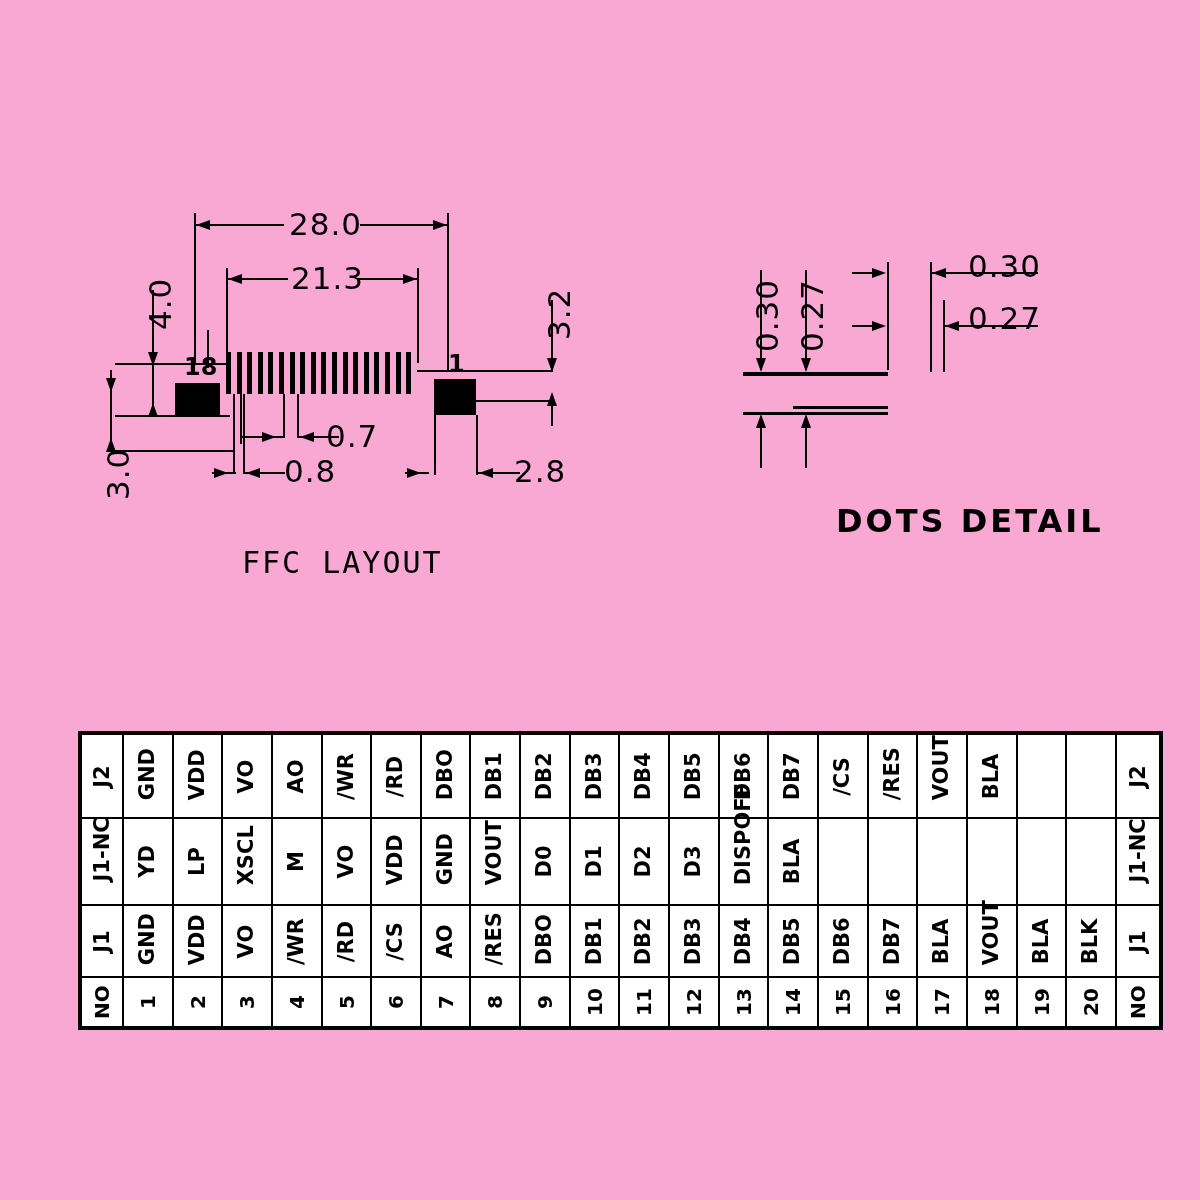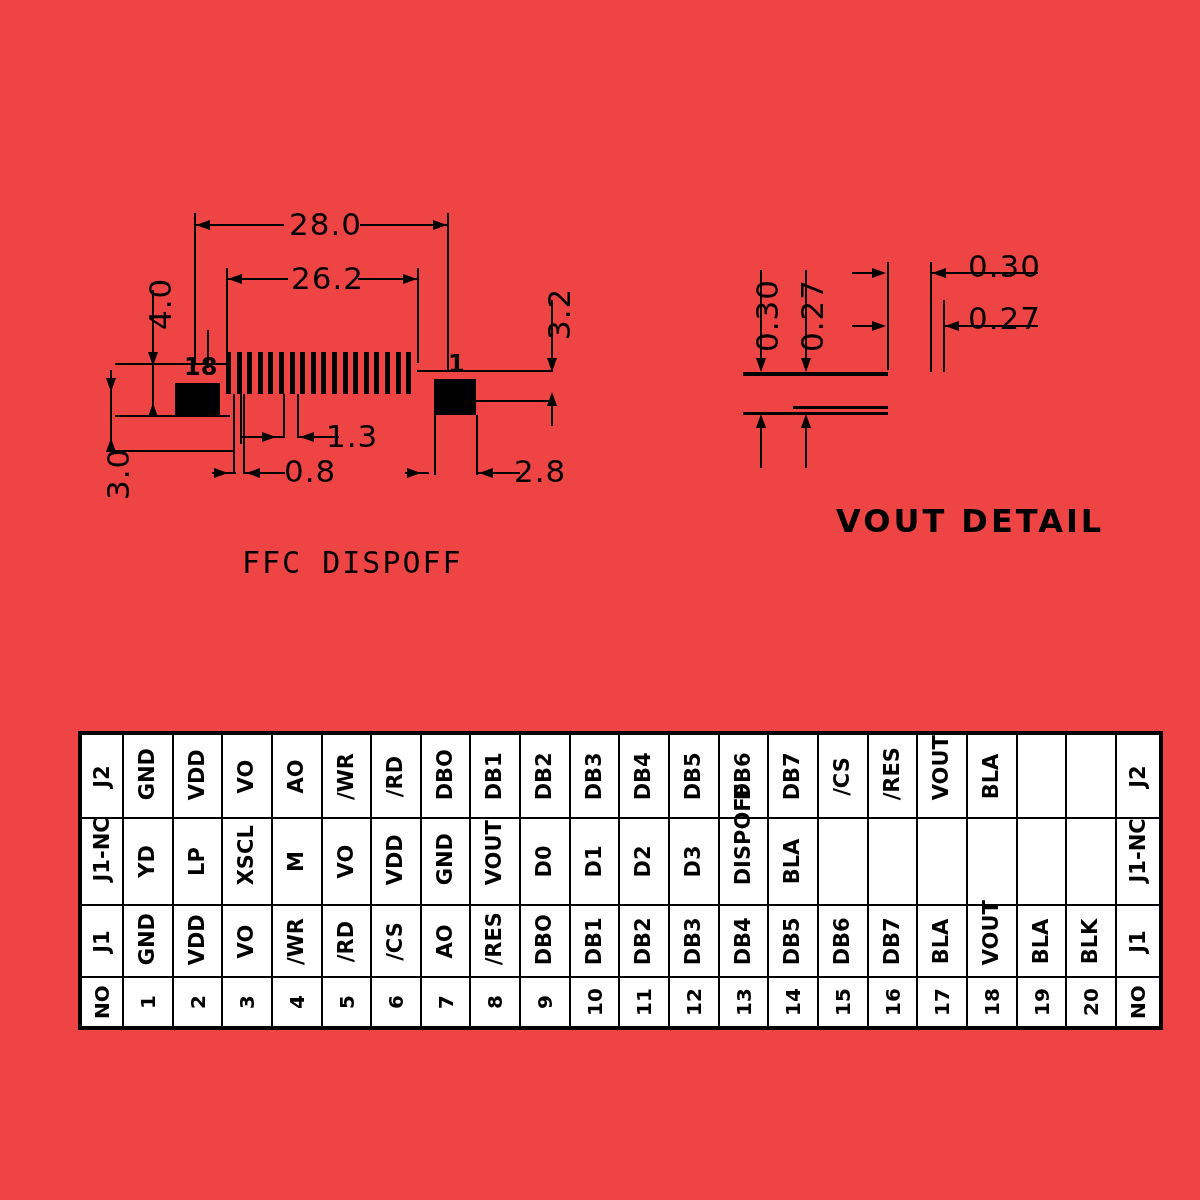--- a/index.html
+++ b/index.html
@@ -4,21 +4,21 @@
 <style>
   html, body {
     margin: 0;
     padding: 0;
     background: #ffffff;
   }
   #page {
     position: relative;
     width: 1200px;
     height: 1200px;
-    background: #ef4444;
+    background: #f9a8d4;
     overflow: hidden;
     font-family: "Liberation Sans", sans-serif;
     color: #000000;
   }
 
   
   .ln {               
     position: absolute;
     background: #000000;
   }
@@ -130,21 +130,21 @@
     <div class="arw arw-l" style="left:196px; top:220px;"></div>
     <div class="arw arw-r" style="left:433px; top:220px;"></div>
     <div class="txt dimtxt" style="left:289px; top:209px;">28.0</div>
 
     <div class="ln vln" style="left:226px; top:268px; height:95px;"></div>
     <div class="ln vln" style="left:417px; top:268px; height:95px;"></div>
     <div class="ln hln" style="left:226px; top:278px; width:62px;"></div>
     <div class="ln hln" style="left:358px; top:278px; width:60px;"></div>
     <div class="arw arw-l" style="left:228px; top:274px;"></div>
     <div class="arw arw-r" style="left:403px; top:274px;"></div>
-    <div class="txt dimtxt" style="left:291px; top:263px;">26.2</div>
+    <div class="txt dimtxt" style="left:291px; top:263px;">21.3</div>
 
     <div class="ln vln" style="left:152px; top:290px; height:75px;"></div>
     <div class="ln vln" style="left:152px; top:365px; height:50px;"></div>
     <div class="arw arw-d" style="left:148px; top:352px;"></div>
     <div class="arw arw-u" style="left:148px; top:403px;"></div>
     <div class="ln hln" style="left:115px; top:363px; width:115px;"></div>
     <div class="ln hln" style="left:115px; top:415px; width:115px;"></div>
     <div class="txt dimtxt rot90" style="left:145px; top:330px;">4.0</div>
 
     <div class="ln vln" style="left:110px; top:370px; height:80px;"></div>
@@ -196,39 +196,39 @@
     <div class="arw arw-u" style="left:547px; top:392px;"></div>
     <div class="txt dimtxt rot90" style="left:544px; top:340px;">3.2</div>
 
     <div class="ln vln" style="left:240px; top:394px; height:50px;"></div>
     <div class="ln vln" style="left:283px; top:394px; height:44px;"></div>
     <div class="ln vln" style="left:297px; top:394px; height:44px;"></div>
     <div class="ln hln" style="left:240px; top:436px; width:44px;"></div>
     <div class="ln hln" style="left:297px; top:436px; width:42px;"></div>
     <div class="arw arw-r" style="left:262px; top:432px;"></div>
     <div class="arw arw-l" style="left:300px; top:432px;"></div>
-    <div class="txt dimtxt" style="left:326px; top:421px;">1.3</div>
+    <div class="txt dimtxt" style="left:326px; top:421px;">0.7</div>
 
     <div class="ln vln" style="left:233px; top:394px; height:80px;"></div>
     <div class="ln vln" style="left:243px; top:394px; height:80px;"></div>
     <div class="ln hln" style="left:212px; top:472px; width:24px;"></div>
     <div class="ln hln" style="left:243px; top:472px; width:42px;"></div>
     <div class="arw arw-r" style="left:214px; top:468px;"></div>
     <div class="arw arw-l" style="left:246px; top:468px;"></div>
     <div class="txt dimtxt" style="left:284px; top:456px;">0.8</div>
 
     <div class="ln vln" style="left:434px; top:415px; height:60px;"></div>
     <div class="ln vln" style="left:476px; top:415px; height:60px;"></div>
     <div class="ln hln" style="left:405px; top:472px; width:24px;"></div>
     <div class="ln hln" style="left:476px; top:472px; width:44px;"></div>
     <div class="arw arw-r" style="left:407px; top:468px;"></div>
     <div class="arw arw-l" style="left:479px; top:468px;"></div>
     <div class="txt dimtxt" style="left:514px; top:456px;">2.8</div>
 
-    <div class="txt title" style="left:242px; top:548px;">FFC  DISPOFF</div>
+    <div class="txt title" style="left:242px; top:548px;">FFC  LAYOUT</div>
   </div>
 
   <div>
 
     <div class="ln vln" style="left:760px; top:270px; height:100px;"></div>
     <div class="arw arw-d" style="left:756px; top:358px;"></div>
     <div class="txt dimtxt rot90" style="left:752px; top:352px;">0.30</div>
 
     <div class="ln vln" style="left:805px; top:270px; height:100px;"></div>
     <div class="arw arw-d" style="left:801px; top:358px;"></div>
@@ -255,21 +255,21 @@
     <div class="ln vln" style="left:943px; top:300px; height:72px;"></div>
 
     <div class="ln hln" style="left:930px; top:272px; width:108px;"></div>
     <div class="arw arw-l" style="left:932px; top:268px;"></div>
     <div class="txt dimtxt" style="left:968px; top:251px;">0.30</div>
 
     <div class="ln hln" style="left:943px; top:325px; width:95px;"></div>
     <div class="arw arw-l" style="left:945px; top:321px;"></div>
     <div class="txt dimtxt" style="left:968px; top:303px;">0.27</div>
 
-    <div class="txt title-bold" style="left:836px; top:505px;">VOUT  DETAIL</div>
+    <div class="txt title-bold" style="left:836px; top:505px;">DOTS  DETAIL</div>
   </div>
 
   <table id="pin-table" style="left:78px; top:731px; width:1035px;">
     <tbody id="pin-table-body">
         <tr class="r-head">
           <td style="width: 40px;">
             <span class="cellinner">J2</span>
           </td>
           <td style="width: 47.65px;">
             <span class="cellinner">GND</span>

